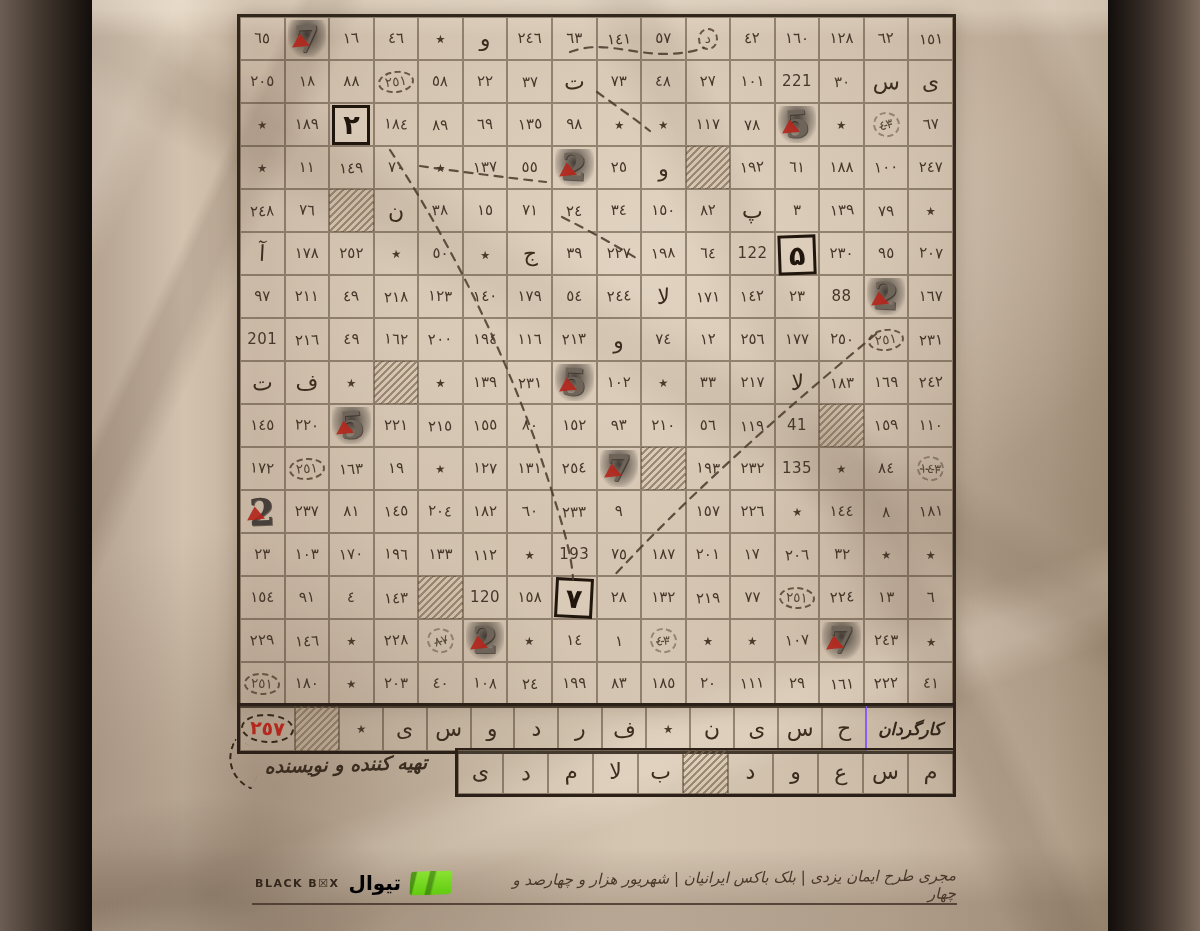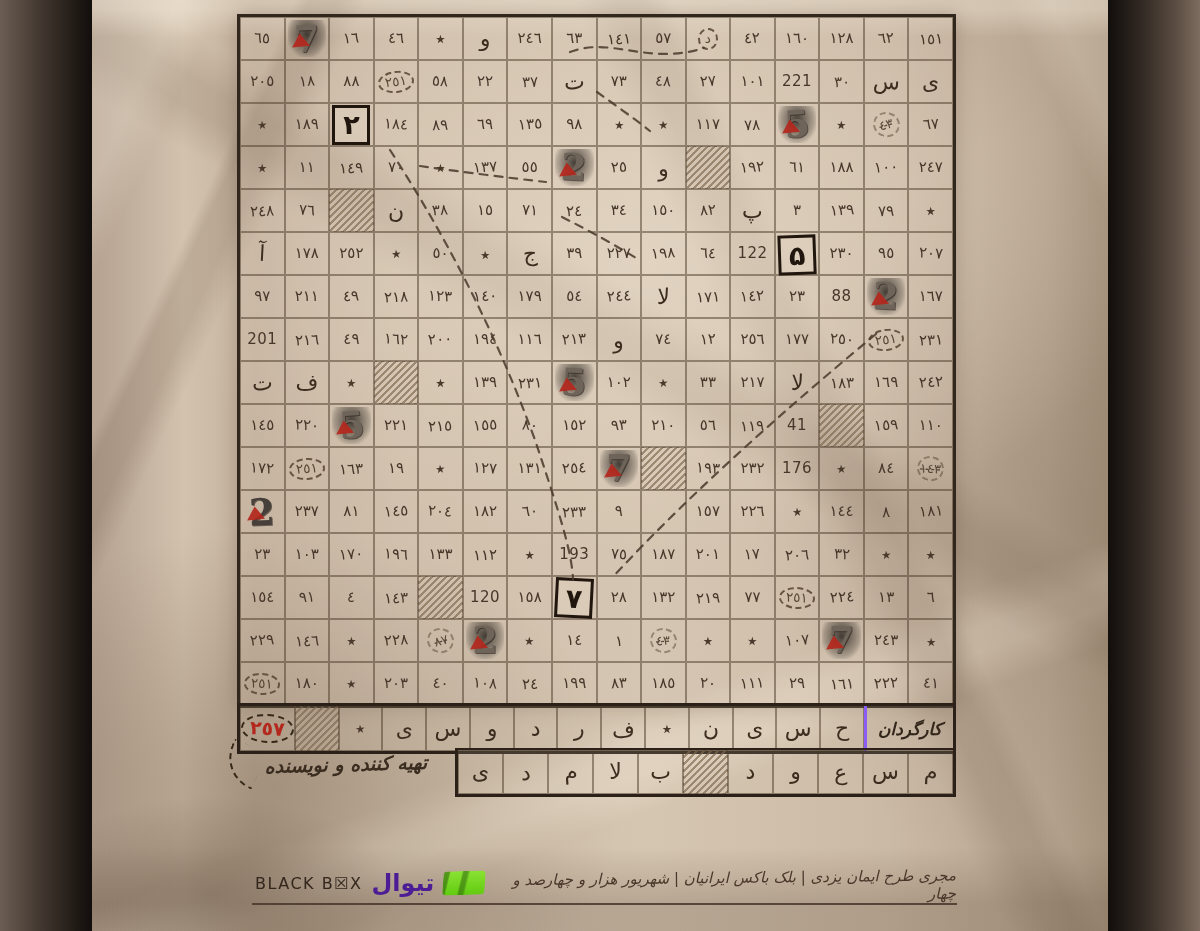--- a/index.html
+++ b/index.html
@@ -60,21 +60,21 @@
     padding:2px 5px;transform:rotate(-7deg);opacity:.92;}
   
   .c-x span{font-size:13px;color:#4a3a2c;letter-spacing:3px;transform:rotate(-16deg);
     text-decoration:line-through;text-decoration-style:dashed;opacity:.88;}
   .c-x::after{content:"";position:absolute;inset:8px;border:2px dashed rgba(74,58,40,.45);
     border-radius:50%;transform:rotate(14deg);}
   
   .drow{position:absolute;left:237px;top:703px;width:713px;height:45px;
     border:3px solid #2c2118;display:flex;background:rgba(216,202,184,.15);}
   .drow .cell{flex:1;}
-  .drow .label-cell{flex:0 0 86px;border-left:3px solid #8b5cf6;}
+  .drow .label-cell{flex:0 0 86px;border-left:1px solid #8b5cf6;}
   .prow{position:absolute;left:455px;top:748px;width:495px;height:44px;
     border:3px solid #2c2118;border-top-width:2px;display:flex;background:rgba(216,202,184,.15);}
   .prow .cell{flex:1;}
   .row-label{font-size:17px;font-weight:bold;color:#33261a;direction:rtl;
     display:flex;align-items:center;justify-content:center;font-style:italic;}
   .producer-label{position:absolute;left:240px;top:753px;width:212px;height:36px;
     direction:rtl;text-align:center;font-size:19px;font-style:italic;
     color:#3a2c1f;font-weight:bold;transform:rotate(-1.5deg);}
   
   .c-rc span{color:#b3271c;font-weight:bold;font-size:19px;letter-spacing:1px;
@@ -85,22 +85,22 @@
   
   .lines{position:absolute;left:0;top:0;width:1200px;height:931px;pointer-events:none;}
   
   .credit{position:absolute;left:480px;top:869px;width:476px;direction:rtl;
     font-size:15px;font-style:italic;color:#4a372a;letter-spacing:.3px;
     transform:rotate(-.6deg);}
   .footer-line{position:absolute;left:252px;top:903px;width:705px;
     border-top:2px solid #46362a;opacity:.85;}
   .logos{position:absolute;left:255px;top:866px;height:34px;display:flex;
     align-items:center;gap:9px;}
-  .blackbox{font-size:16px;font-weight:normal;letter-spacing:1.5px;color:#33261c;}
-  .tiwall{font-size:24px;font-weight:bold;color:#4c1d95;direction:rtl;}
+  .blackbox{font-size:11px;font-weight:bold;letter-spacing:1.5px;color:#33261c;}
+  .tiwall{font-size:20px;font-weight:bold;color:#000000;direction:rtl;}
   .tiwall-icon{width:42px;height:24px;border-radius:4px;transform:skew(-6deg) rotate(-2deg);
     background:
       linear-gradient(100deg, rgba(40,90,10,.55) 0 12%, rgba(0,0,0,0) 16% 40%, rgba(40,90,10,.5) 44% 52%, rgba(0,0,0,0) 58%),
       linear-gradient(#8ae233,#62cb10);}
 </style>
 </head>
 <body>
 
 <div class="scene">
   <div class="paper"></div>
@@ -608,21 +608,21 @@
         <span>7</span>
       </div>
       <div class="cell c-h"></div>
       <div class="cell c-n">
         <span>١٩٣</span>
       </div>
       <div class="cell c-n">
         <span>٢٣٢</span>
       </div>
       <div class="cell c-n">
-        <span>176</span>
+        <span>135</span>
       </div>
       <div class="cell c-s">
         <span>٭</span>
       </div>
       <div class="cell c-n">
         <span>٨٤</span>
       </div>
       <div class="cell c-x">
         <span>١٤٣</span>
       </div>

